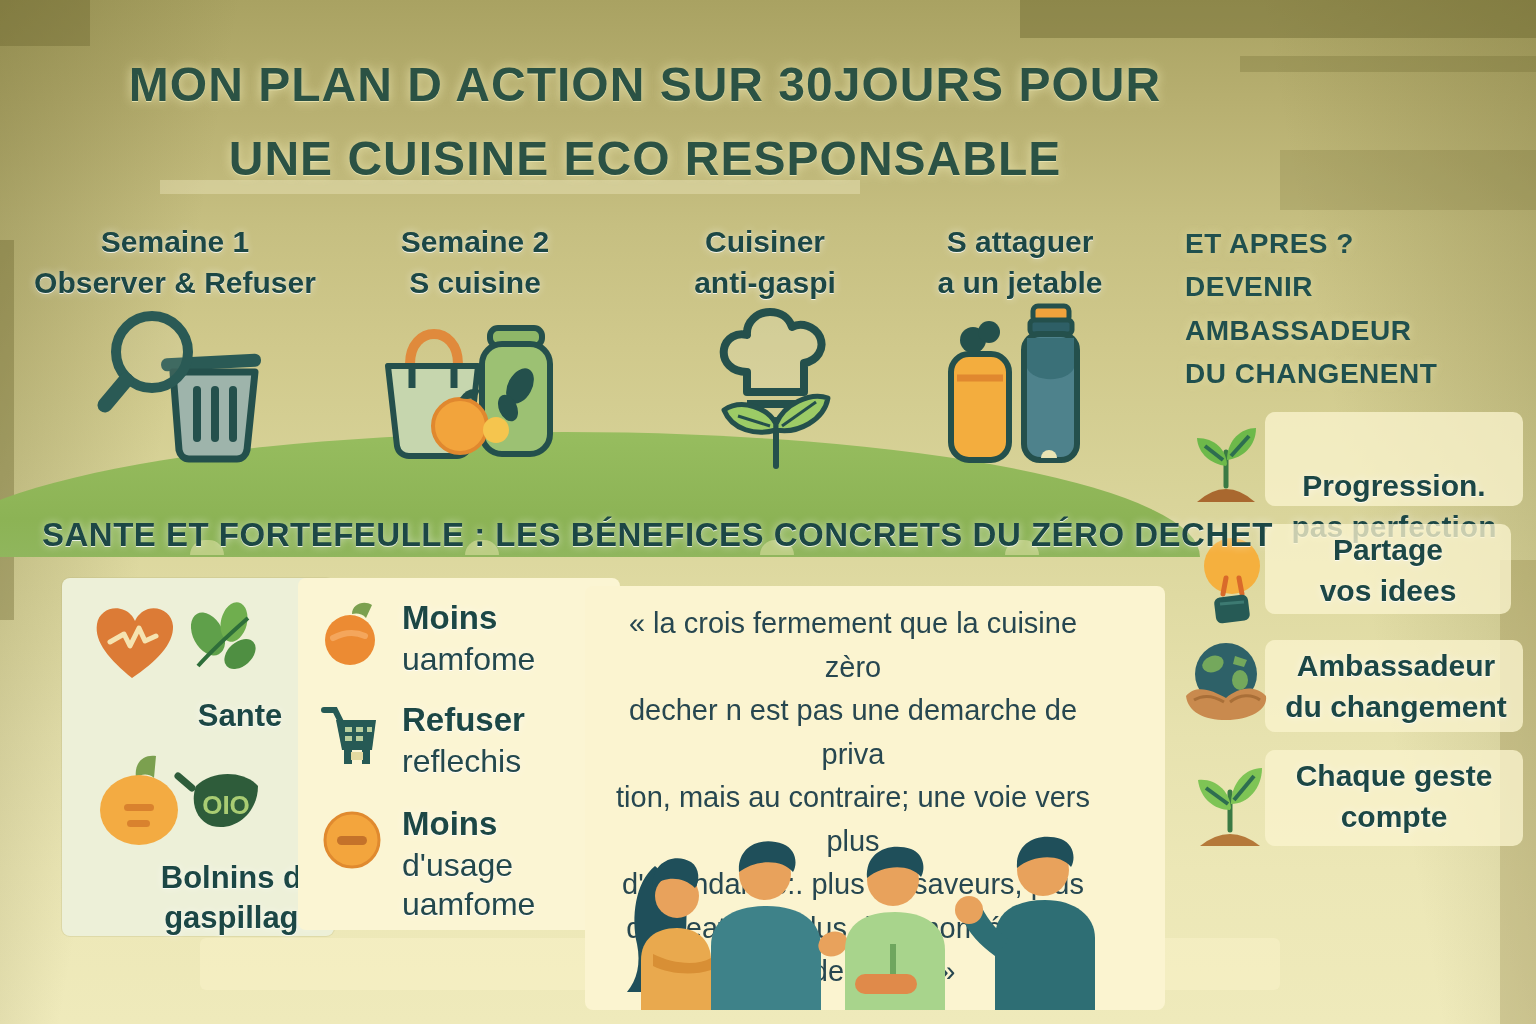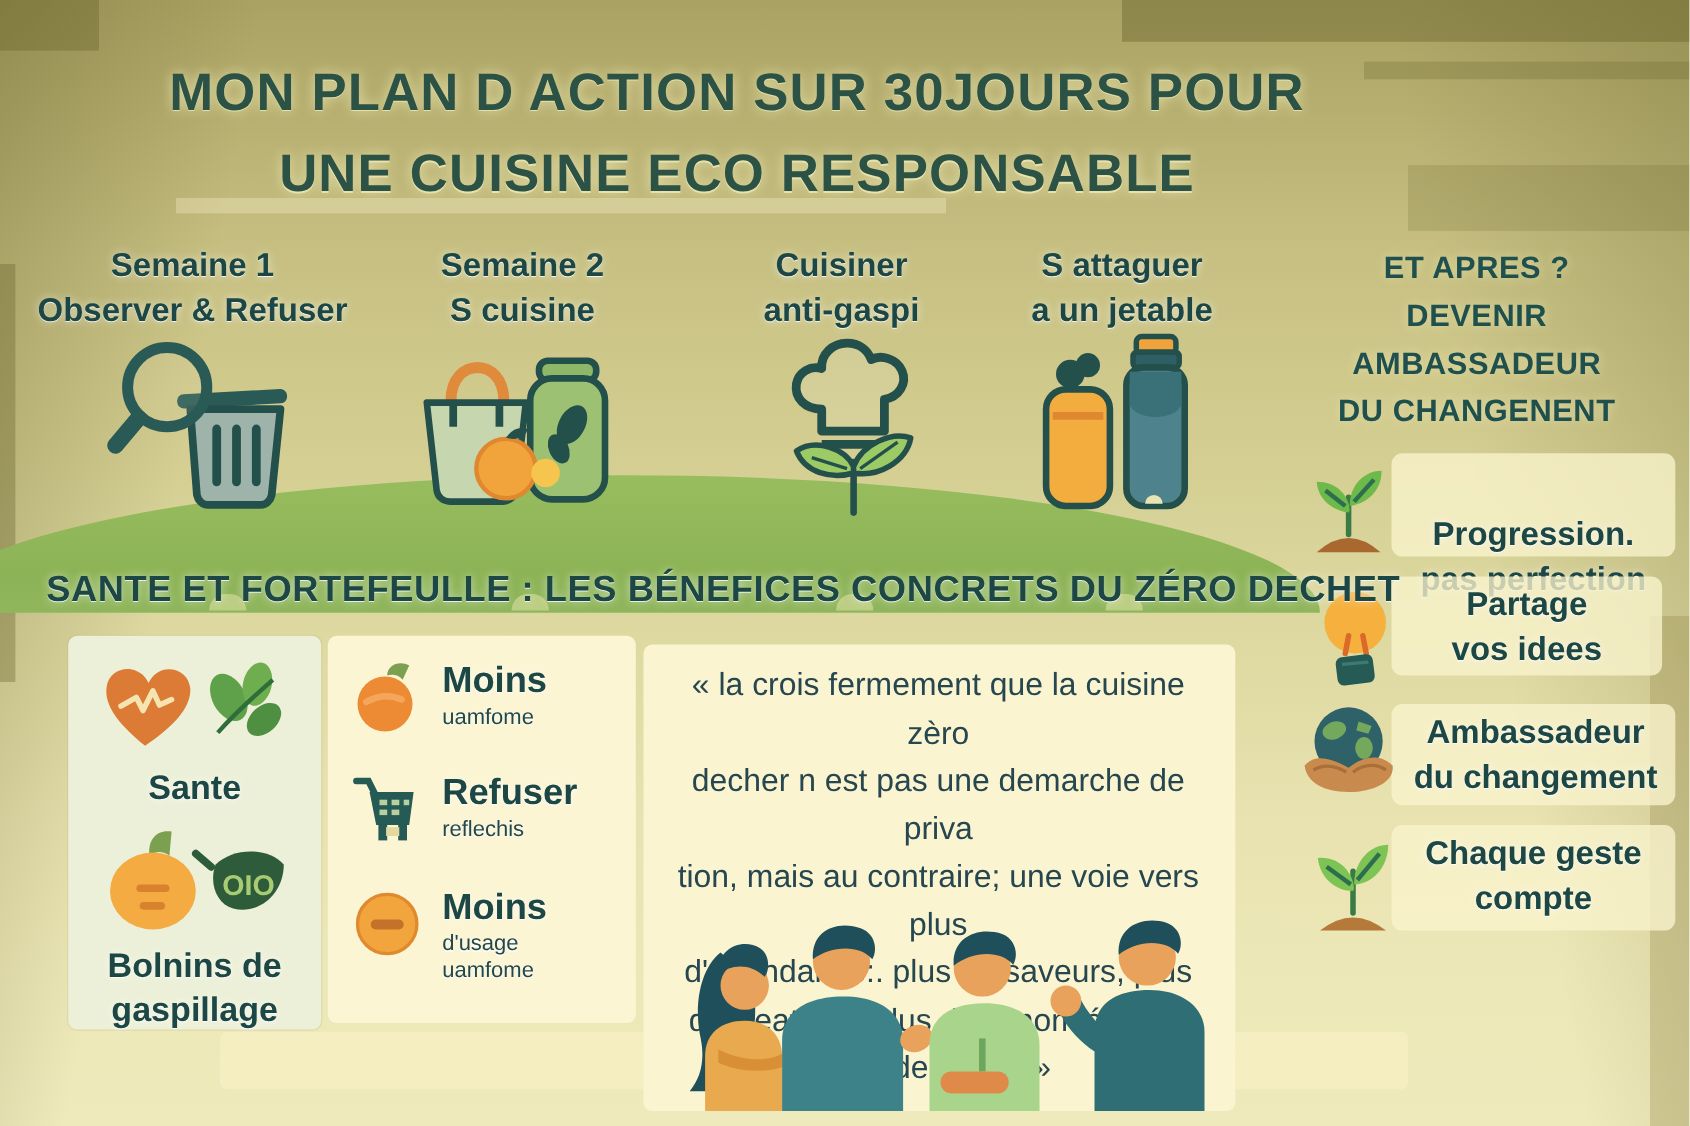--- a/index.html
+++ b/index.html
@@ -8,45 +8,44 @@
     font-family:"Liberation Sans",sans-serif;color:#1c4745;
     background:
       linear-gradient(100deg, rgba(110,105,50,.38), rgba(110,105,50,0) 14%),
       linear-gradient(260deg, rgba(110,105,50,.30), rgba(110,105,50,0) 16%),
       linear-gradient(180deg,#a9a262 0%,#b7af70 10%,#c6bf81 22%,#d0c98c 34%,#d7d297 46%,#dfdaa2 58%,#e7e2af 72%,#ece7b6 85%,#efeabb 100%);
   }
   .streak{position:absolute;pointer-events:none;}
   .pre{white-space:pre-line;}
   .glow{text-shadow:0 1px 0 rgba(255,255,255,.75),0 0 9px rgba(255,255,255,.55);}
   .title{
-    position:absolute;left:12px;top:48px;width:1290px;text-align:center;
+    position:absolute;left:0;top:48px;width:1290px;text-align:center;
     font-size:48px;font-weight:700;letter-spacing:1px;line-height:1.55;color:#2b5244;
     text-shadow:0 0 12px rgba(235,230,175,.9),0 1px 0 rgba(240,235,185,.8);
-    padding-left:13px;
   }
   .col-head{position:absolute;text-align:center;font-weight:700;font-size:30px;line-height:1.35;}
   .hill{
     position:absolute;left:-70px;top:432px;width:1270px;height:125px;
     background:linear-gradient(180deg,#97bd5f,#8cb355 70%,#90b65d);
     border-radius:50% 50% 0 0 / 100% 100% 0 0;
   }
   .bump{position:absolute;width:34px;height:15px;border-radius:17px 17px 0 0;background:rgba(225,225,165,.55);}
   .section-title{position:absolute;left:42px;top:516px;font-size:33px;font-weight:700;letter-spacing:.5px;}
-  .card{position:absolute;border-radius:8px;}
+  .card{position:absolute;border-radius:8px;padding-left:42px;}
   .card-health{left:62px;top:578px;width:230px;height:358px;background:#edf0d8;box-shadow:0 0 0 1px rgba(180,175,120,.25);}
   .card-list{left:298px;top:578px;width:280px;height:352px;background:#fbf5d3;}
   .quote-panel{left:585px;top:586px;width:538px;height:424px;background:#fbf4d0;}
   .health-label{width:100%;text-align:center;font-size:31px;font-weight:700;line-height:1.3;}
   .list-row{position:absolute;left:22px;width:240px;display:flex;align-items:flex-start;}
   .list-text{margin-left:16px;}
   .list-title{font-size:33px;font-weight:700;line-height:1.1;}
-  .list-sub{font-size:20px;font-weight:400;line-height:1.2;margin-top:4px;color:#23484c;}
+  .list-sub{font-size:32px;font-weight:400;line-height:1.2;margin-top:4px;color:#23484c;}
   .quote{position:absolute;left:14px;top:16px;width:508px;text-align:center;
     font-size:29px;line-height:1.5;color:#274750;}
-  .side-head{position:absolute;left:1185px;top:222px;width:315px;text-align:center;
+  .side-head{position:absolute;left:1185px;top:222px;width:315px;text-align:left;
     font-size:28px;font-weight:700;line-height:1.55;color:#20504e;letter-spacing:.5px;
     text-shadow:0 0 10px rgba(230,225,170,.8);}
   .side-strip{position:absolute;background:rgba(250,243,205,.78);border-radius:10px;}
   .side-label{position:absolute;font-size:30px;font-weight:700;line-height:1.35;text-align:center;}
   .icon{position:absolute;}
 </style>
 </head>
 <body>
 
 <div class="stage">

